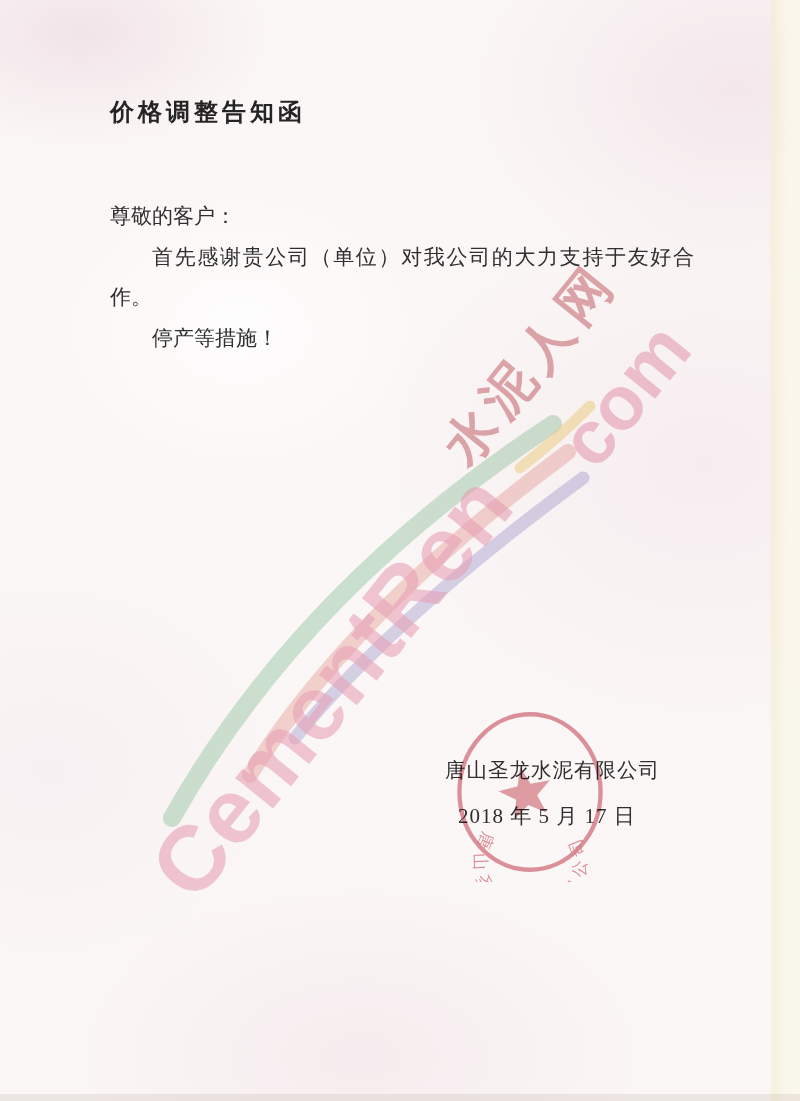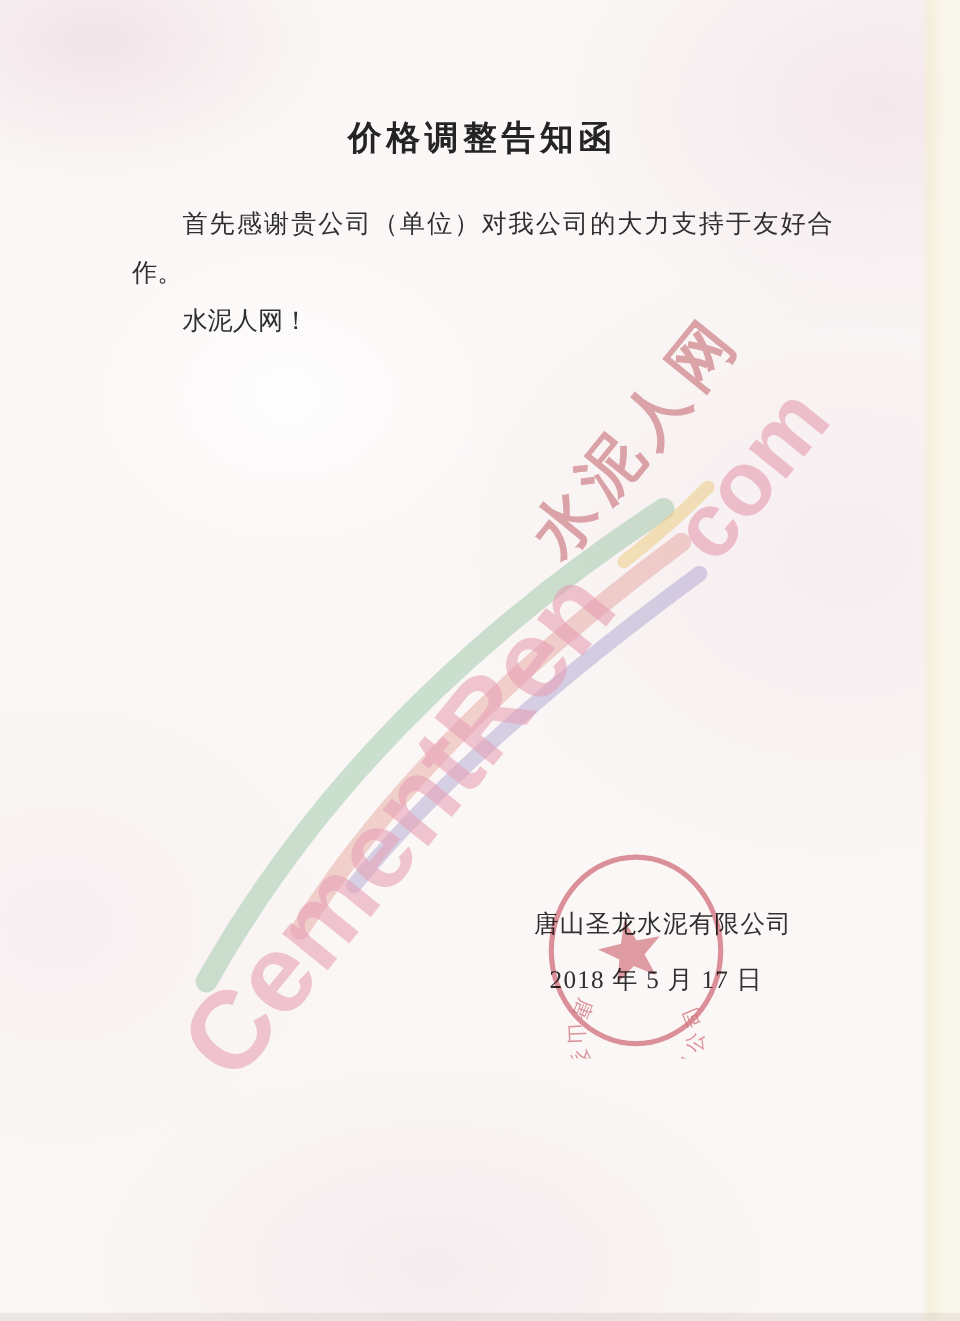--- a/index.html
+++ b/index.html
@@ -27,23 +27,23 @@
   }
   .edge-bottom {
     position:absolute; left:0; bottom:0; width:100%; height:7px;
     background:rgba(208,198,188,.35);
     z-index:5;
   }
   .letter {
     position:absolute; left:110px; top:96px; width:584px; z-index:2;
   }
   .title {
-    margin:0 0 32px 0;
-    text-align:center;
-    font-size:28px; font-weight:bold;
+    margin:0 0 68px 0;
+    text-align:left;
+    font-size:24px; font-weight:bold;
     letter-spacing:4px;
     color:#242424;
   }
   .salutation {
     margin:0; font-size:21px; line-height:40.5px;
   }
   .para {
     margin:0; font-size:21px; line-height:40.5px;
     text-align:justify;
   }
@@ -70,22 +70,23 @@
   .wm-cjk    { font-family:"Liberation Sans","DejaVu Sans",sans-serif; font-weight:bold; }
   .seal-text { font-family:"Liberation Sans","DejaVu Sans",sans-serif; }
 </style>
 </head>
 <body>
 
 <div class="page">
 
   <div class="letter">
     <h1 class="title">价格调整告知函</h1>
+    <p class="salutation">尊敬的客户：</p>
     <p class="para indent">首先感谢贵公司（单位）对我公司的大力支持于友好合作。</p>
-    <p class="para indent">水泥人网！</p>
+    <p class="para indent">停产等措施！</p>
   </div>
 
   <div class="signature">
     <div class="sig-company">唐山圣龙水泥有限公司</div>
     <div class="sig-date">2018 年 5 月 17 日</div>
   </div>
 
   <svg class="stamp" viewBox="0 0 160 176">
     <ellipse cx="80" cy="88" rx="69" ry="76" fill="none" stroke="#cf6370" stroke-width="4.2" stroke-opacity="0.8"></ellipse>
     <path id="sealArc" d="M 38.6 122.7 A 54 54 0 1 0 121.4 122.7" fill="none"></path>

